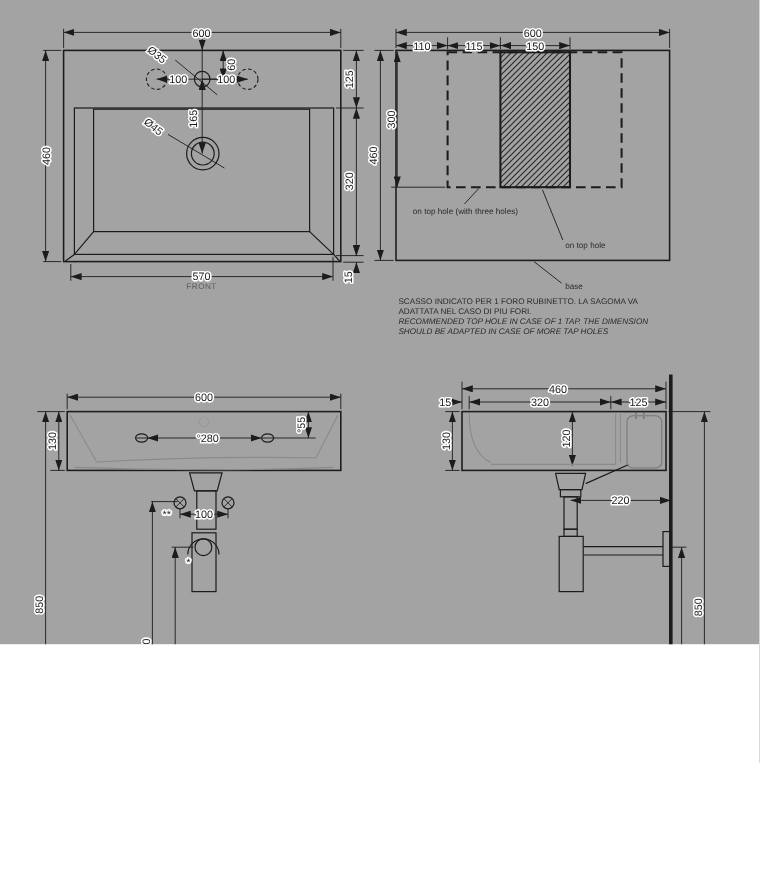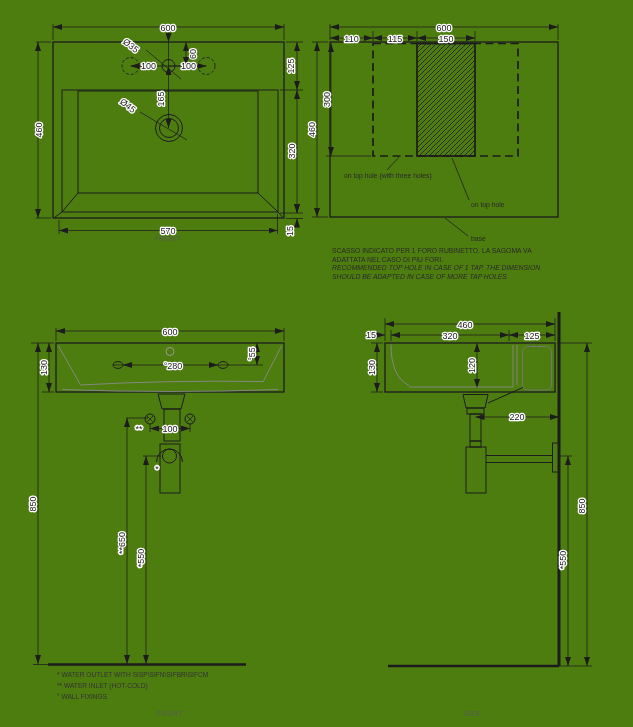--- a/index.html
+++ b/index.html
@@ -1,16 +1,16 @@
 <!DOCTYPE html>
 <html><head>
 <meta charset="utf-8">
 <style>
   html,body{margin:0;padding:0;background:#ffffff;}
-  .page{position:relative;width:633px;height:727px;background:#4d7c0f;overflow:hidden;}
+  .page{position:relative;width:633px;height:537px;background:#a3a3a3;overflow:hidden;}
   svg{display:block;}
   svg text{font-family:"Liberation Sans","DejaVu Sans",sans-serif;fill:#1c1c1c;}
   .dim{font-size:9px;text-anchor:middle;paint-order:stroke;stroke:#ffffff;stroke-width:2.6px;stroke-linejoin:round;}
   .lbl{font-size:6.8px;fill:#2a2a2a;}
   .cap{font-size:6.8px;fill:#5a5a5a;text-anchor:middle;letter-spacing:.4px;}
   .note{font-size:6.8px;fill:#2a2a2a;}
   .notei{font-size:6.8px;fill:#2a2a2a;font-style:italic;}
   .fn{font-size:6.6px;fill:#333;}
   .s-out{stroke:#1c1c1c;stroke-width:1.3;fill:none;}
   .s-med{stroke:#1c1c1c;stroke-width:1;fill:none;}

